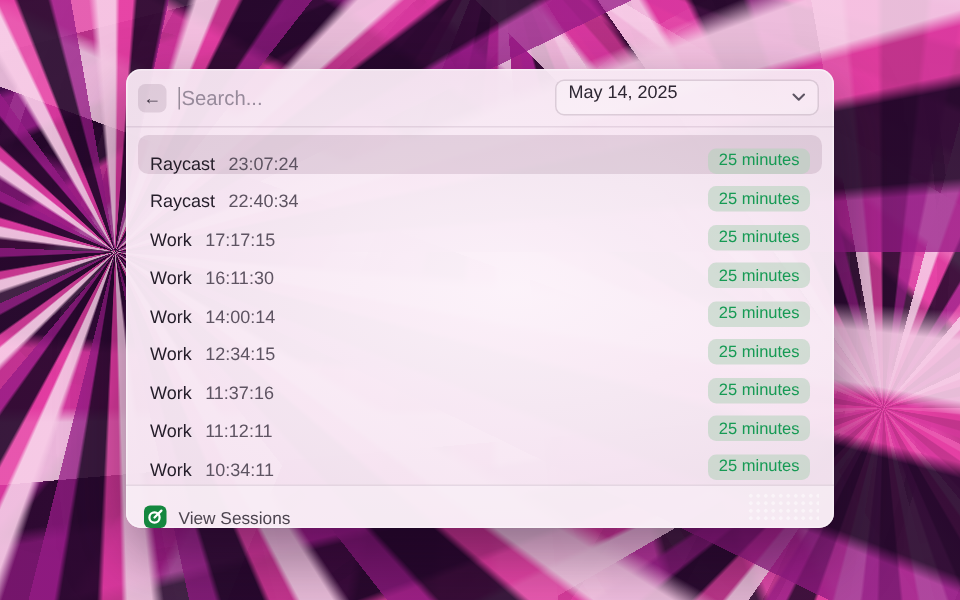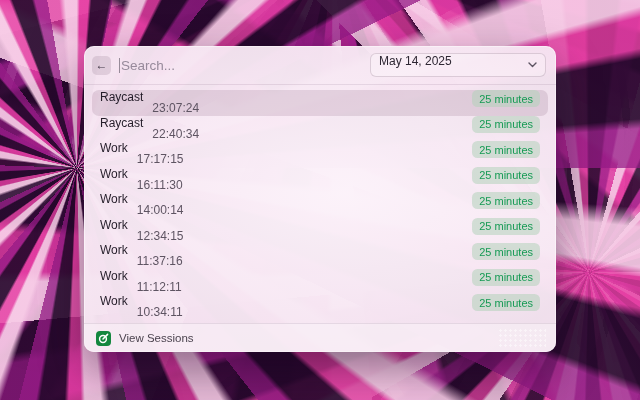--- a/index.html
+++ b/index.html
@@ -74,37 +74,37 @@
     border:1px solid rgba(82,48,80,0.18);border-radius:6px;
     background:rgba(255,255,255,0.28);
     display:flex;padding:0 8px;
     font-size:12px;color:#2e2733;cursor:default;
   }
   .chev{margin-left:auto;display:flex;align-items:center;color:#5d5462;}
 
   
   .list{padding:5px 8px 0 8px;}
   .row{
-    display:flex;align-items:flex-start;height:25.5px;border-radius:7px;padding:0 8px;
+    display:flex;align-items:flex-end;height:25.5px;border-radius:7px;padding:0 8px;
   }
   .row.selected{background:rgba(125,85,115,0.17);}
   .row-name{font-size:12px;font-weight:500;color:#241d29;}
   .row-time{font-size:12px;color:#5e5462;margin-left:9px;margin-top:11px;}
   .badge{
     margin-left:auto;font-size:11px;font-weight:400;
     padding:2.5px 7px;border-radius:5.5px;
     background:rgba(178,209,186,0.55);
   }
 
   
   .ftr{
     position:absolute;left:0;right:0;bottom:0;height:28px;
     border-top:1px solid rgba(70,30,65,0.10);
     background:rgba(250,243,248,0.55);
-    display:flex;align-items:center;padding:0 12px;
+    display:flex;align-items:flex-end;padding:0 12px;
   }
   .ftr-icon{
     width:15px;height:15px;border-radius:4px;background:#14873f;flex:0 0 auto;
     display:flex;align-items:center;justify-content:center;
   }
   .ftr-label{margin-left:8px;font-size:11.5px;color:#4c444f;}
   .ftr-dots{
     position:absolute;right:10px;top:4px;width:48px;height:20px;opacity:.55;
     background-image:radial-gradient(rgba(255,255,255,0.9) 1px, transparent 1.3px);
     background-size:5px 5px;

